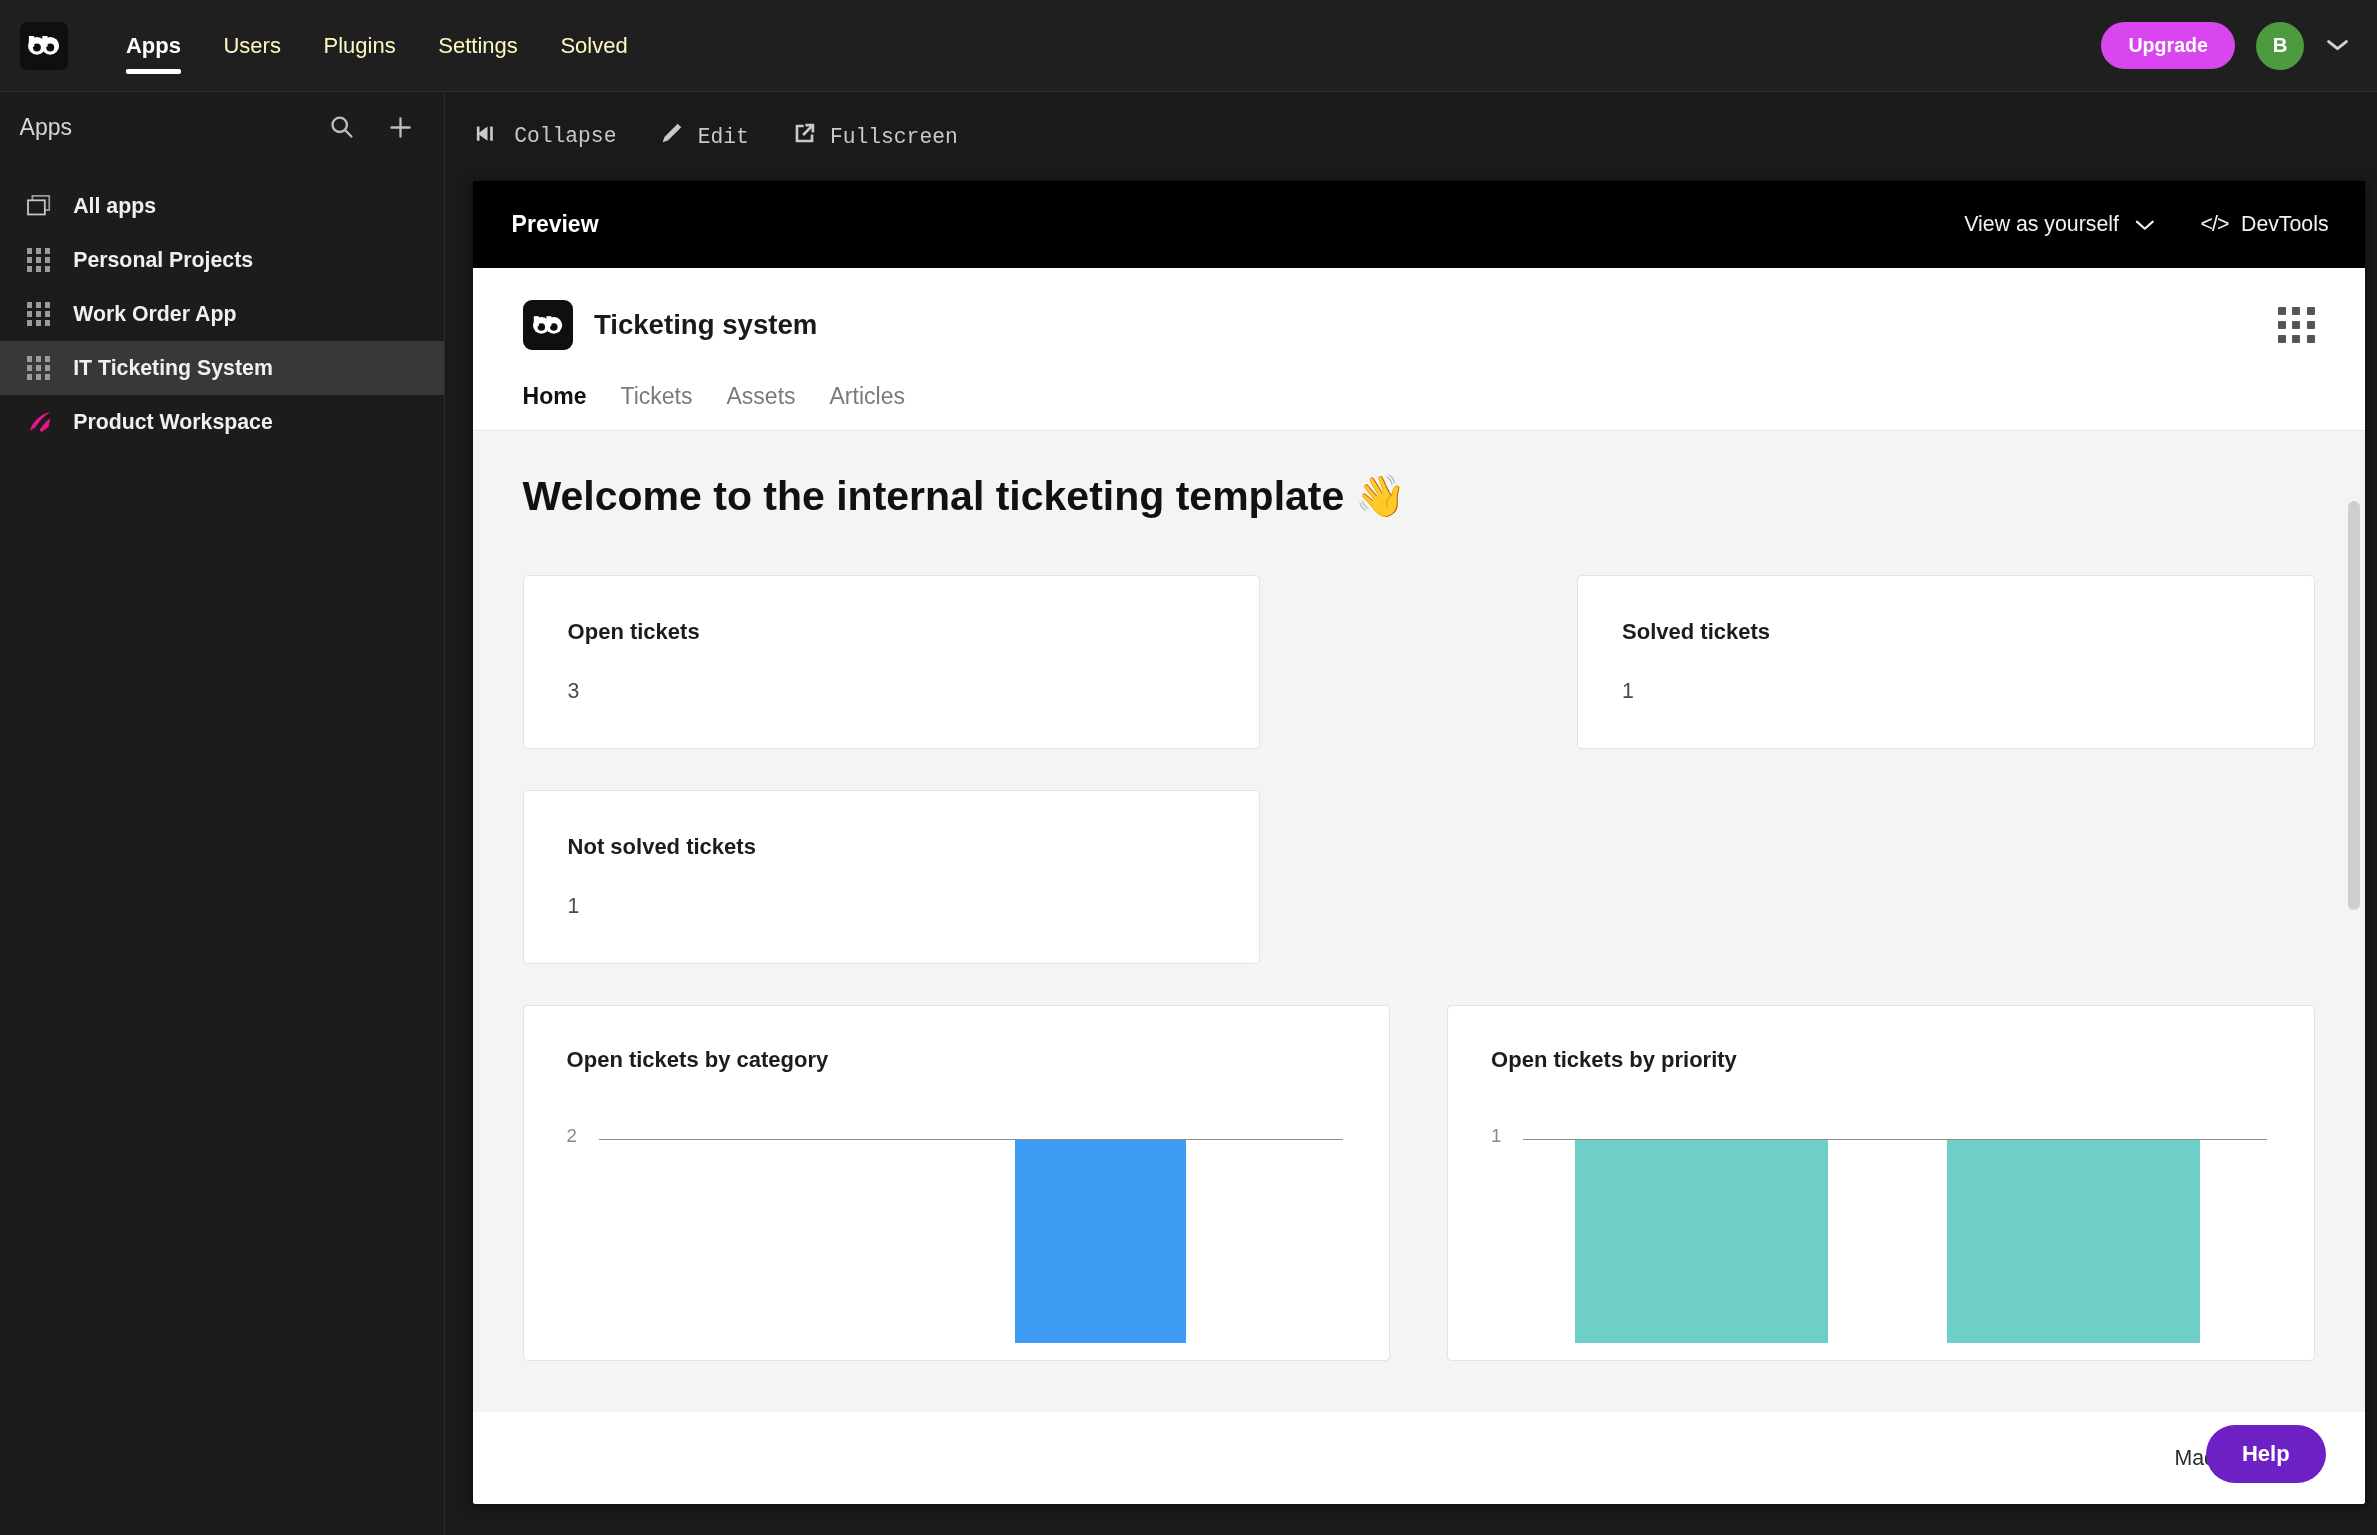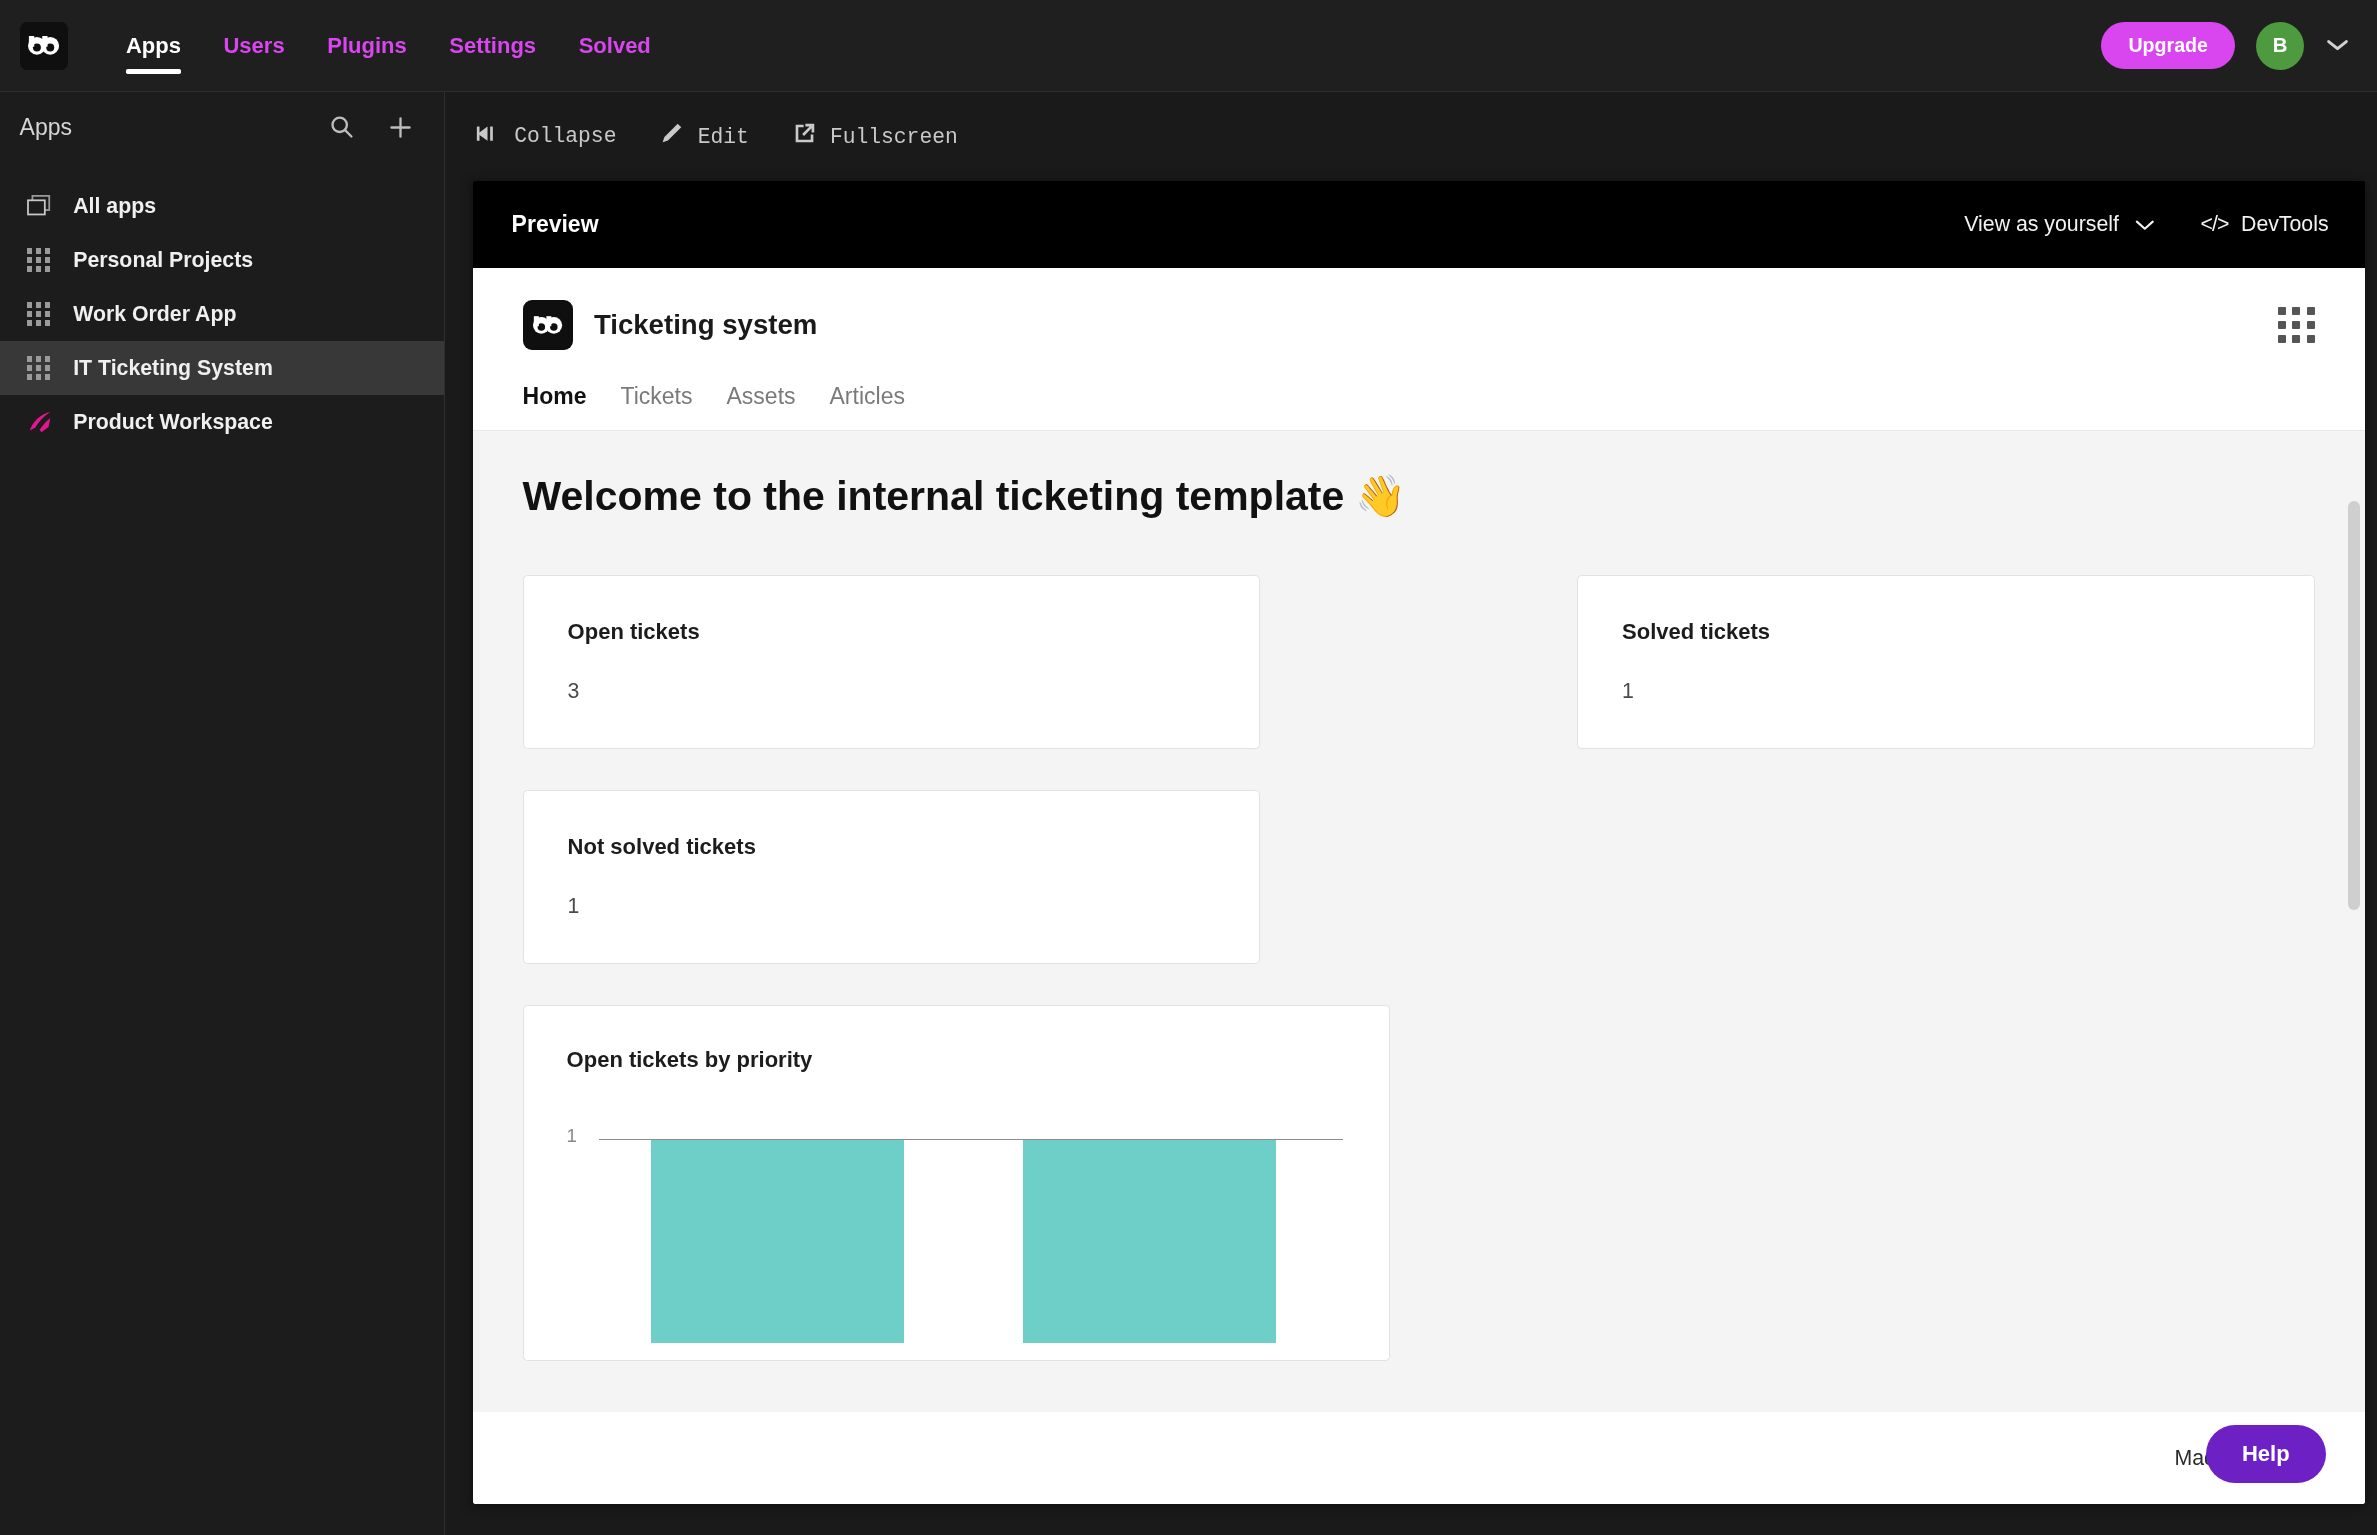--- a/index.html
+++ b/index.html
@@ -21,21 +21,21 @@
   .bb-logo {
     width: 48px; height: 48px; border-radius: 7.1px;
     background: #0f0f0f;
     display: flex; align-items: center; justify-content: center;
     margin-left: 19.6px; flex: none;
   }
   .bb-logo svg { display:block; }
   .nav-items { display: flex; align-items: center; height: 92px; margin-left: 37px; }
   .nav-item {
     position: relative;
-    color: #d946ef; font-size: 22px; font-weight: 700;
+    color: #fef9c3; font-size: 22px; font-weight: 400;
     padding: 0 21.3px; height: 92px;
     display: flex; align-items: center;
     cursor: pointer; white-space: nowrap;
   }
   .nav-item.active { color: #fff; font-weight: 700; }
   .nav-item.active::after {
     content: ""; position: absolute; left: 21.3px; right: 21.3px; bottom: 18px;
     height: 4.4px; background: #ffffff; border-radius: 1.8px;
   }
   .topnav-right {
@@ -456,20 +456,30 @@
             <div class="stat-value">1</div>
           </div>
           <div class="stat-card">
             <div class="stat-title">Not solved tickets</div>
             <div class="stat-value">1</div>
           </div>
         </div>
 
         <div class="charts-grid">
 
+          <div class="chart-card">
+            <div class="chart-title">Open tickets by category</div>
+            <div class="plot">
+              <span class="axis-label">2</span>
+              <span class="gridline"></span>
+              <div class="bars">
+                <span class="bar" id="cat-bar-0" style="left: 56%; width: 23%; background: rgb(63, 156, 245);"></span>
+              </div>
+            </div>
+          </div>
 
           <div class="chart-card">
             <div class="chart-title">Open tickets by priority</div>
             <div class="plot">
               <span class="axis-label">1</span>
               <span class="gridline"></span>
               <div class="bars">
                 <span class="bar" id="pri-bar-0" style="left: 7%; width: 34%; background: rgb(110, 207, 200);"></span>
                 <span class="bar" id="pri-bar-1" style="left: 57%; width: 34%; background: rgb(110, 207, 200);"></span>
               </div>

